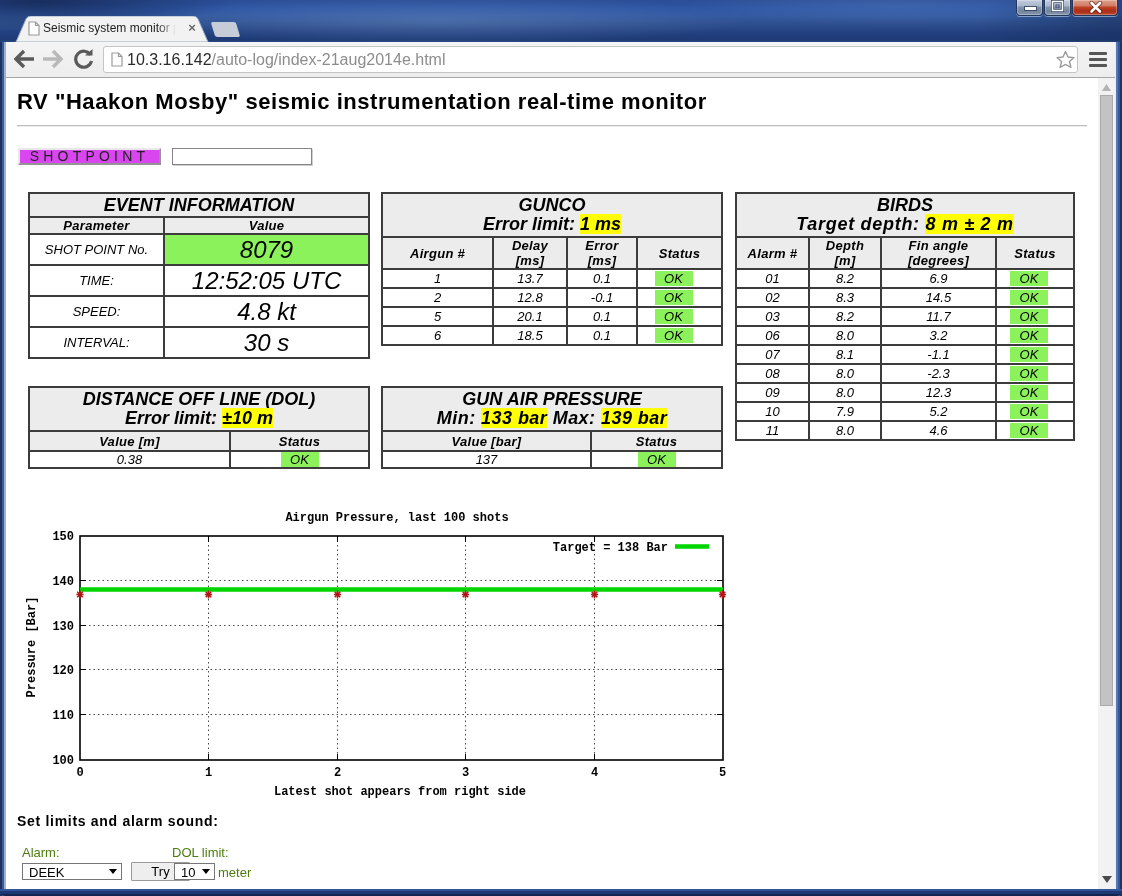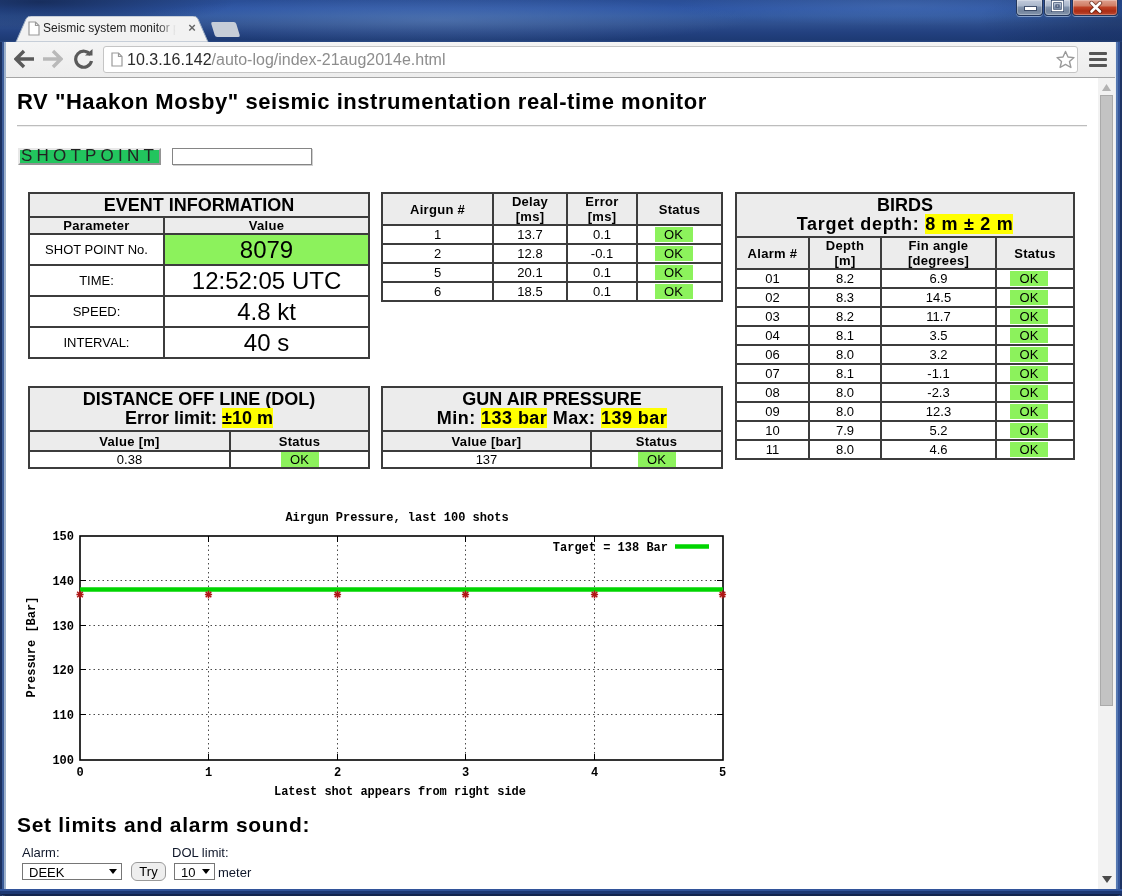--- a/index.html
+++ b/index.html
@@ -58,53 +58,53 @@
   #sthumb { position:absolute; left:1100px; top:95px; width:13px; height:611px; background:#c3c3c3;
     border:1px solid #aaa; }
 
   
   #page { position:absolute; left:6px; top:78px; width:1092px; height:811px; background:#fff; color:#000; }
   h2#head { position:absolute; left:11px; top:11px; font-size:22px; font-weight:bold; letter-spacing:0.55px;
     white-space:nowrap; }
   #hr1 { position:absolute; left:11px; top:47px; width:1070px; height:2px;
     border-top:1px solid #bdbdbd; border-bottom:1px solid #eee; }
 
-  #spbtn { position:absolute; left:12px; top:70px; width:143px; height:17px; background:#22c55e;
-    border:2px outset #e8e8e8; font-size:17px; letter-spacing:4.2px; text-align:center; line-height:12px;
+  #spbtn { position:absolute; left:12px; top:70px; width:143px; height:17px; background:#d946ef;
+    border:2px outset #e8e8e8; font-size:14px; letter-spacing:4.2px; text-align:center; line-height:12px;
     color:#222; font-family:"Liberation Sans",sans-serif; }
   #spinput { position:absolute; left:166px; top:70px; width:140px; height:17px; background:#fff;
     border:1px solid #858585; box-shadow:1px 1px 0 #cfcfcf; }
 
   
-  table.t { border-collapse:collapse; position:absolute; table-layout:fixed; }
+  table.t { border-collapse:collapse; position:absolute; table-layout:fixed;font-style:italic; }
   table.t td, table.t th { border:2px solid #3c3c3c; text-align:center; vertical-align:middle;
     font-size:13px; padding:0; overflow:hidden; }
   table.t th { background:#ececec; letter-spacing:0.3px; }
   table.t th.hdr { font-size:18px; font-weight:bold; letter-spacing:0; line-height:19px; }
   table.t td.big { font-size:24px; letter-spacing:0; }
   .green { background:#8cf25c; }
   .yel { background:#ffff00; }
   .ok { display:inline-block; background:#8cf25c; width:38px; font-size:13px; }
   #tGunco .ok, #tBirds .ok { position:relative; left:-6px; }
 
   
   #tEvent { left:22px; top:114px; width:340px; }
   #tGunco { left:375px; top:114px; width:340px; }
   #tBirds { left:729px; top:114px; width:338px; }
   #tDol   { left:22px; top:308px; width:340px;padding-left:20px; }
   #tGap   { left:375px; top:308px; width:340px; }
 
-  #setl { position:absolute; left:11px; top:735px; font-size:21px; font-weight:bold; letter-spacing:0.7px; }
-  .lbl { position:absolute; font-size:13px; color:#0f172a; }
+  #setl { position:absolute; left:11px; top:735px; font-size:14px; font-weight:bold; letter-spacing:0.7px; }
+  .lbl { position:absolute; font-size:13px; color:#4d7c0f; }
   .sel { position:absolute; height:17px; border:1px solid #767676; background:#fff; font-size:13px;
     color:#000; }
   .sel .ar { position:absolute; right:4px; top:5px; width:0; height:0; border-left:4px solid transparent;
     border-right:4px solid transparent; border-top:5px solid #000; }
-  #btnTry { position:absolute; left:125px; top:784px; width:35px; height:19px; background:#eee;
-    border:1px solid #9a9a9a; border-radius:6px; font-size:13px; text-align:center; line-height:17px; }
+  #btnTry { position:absolute; left:125px; top:784px; width:59px; height:19px; background:#eee;
+    border:1px solid #9a9a9a; border-radius:1px; font-size:13px; text-align:center; line-height:17px; }
 </style>
 </head>
 <body>
 <div id="win">
   <div id="titlebar"></div>
   <div id="frameL"></div>
   <div id="frameR"></div>
   <div id="frameB"></div>
 
   <svg id="tab" width="204" height="26" viewBox="0 0 204 26">
@@ -195,33 +195,36 @@
       <tr style="height:31px">
             <td>TIME:</td>
             <td class="big">12:52:05 UTC</td>
           </tr>
       <tr style="height:31px">
             <td>SPEED:</td>
             <td class="big">4.8 kt</td>
           </tr>
       <tr style="height:31px">
             <td>INTERVAL:</td>
-            <td class="big">40 s</td>
+            <td class="big">30 s</td>
           </tr>
     </tbody>
       </table>
 
     <table class="t" id="tGunco">
       <colgroup>
           <col style="width:111px">
           <col style="width:74px">
           <col style="width:70px">
           <col style="width:85px">
         </colgroup>
       <tbody>
+          <tr style="height:44px">
+            <th colspan="4" class="hdr">GUNCO<br>Error limit: <span class="yel">1 ms</span></th>
+          </tr>
       <tr style="height:32px">
             <th>Airgun #</th>
             <th>Delay<br>[ms]</th>
             <th>Error<br>[ms]</th>
             <th>Status</th>
           </tr>
       <tr style="height:19px">
             <td>1</td>
             <td>13.7</td>
             <td>0.1</td>
@@ -274,26 +277,20 @@
       <tr style="height:19px">
             <td>02</td>
             <td>8.3</td>
             <td>14.5</td>
             <td><span class="ok">OK</span></td>
           </tr>
       <tr style="height:19px">
             <td>03</td>
             <td>8.2</td>
             <td>11.7</td>
-            <td><span class="ok">OK</span></td>
-          </tr>
-      <tr style="height:19px">
-            <td>04</td>
-            <td>8.1</td>
-            <td>3.5</td>
             <td><span class="ok">OK</span></td>
           </tr>
       <tr style="height:19px">
             <td>06</td>
             <td>8.0</td>
             <td>3.2</td>
             <td><span class="ok">OK</span></td>
           </tr>
       <tr style="height:19px">
             <td>07</td>

